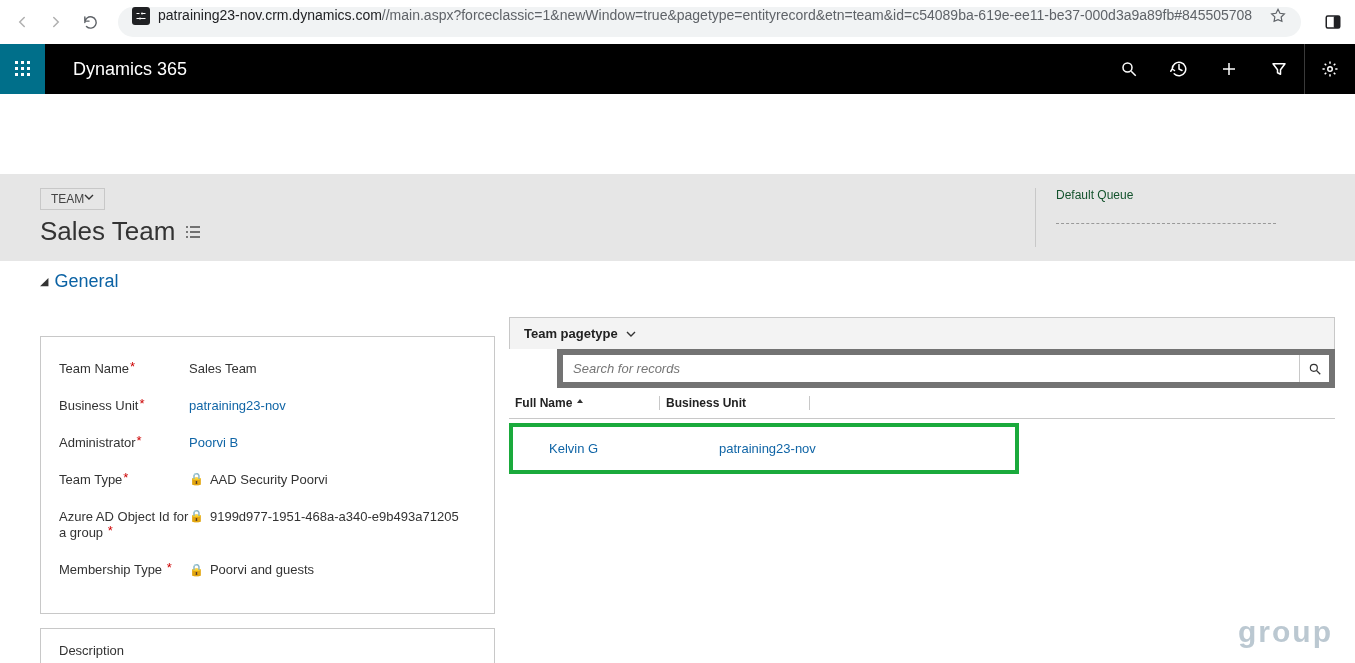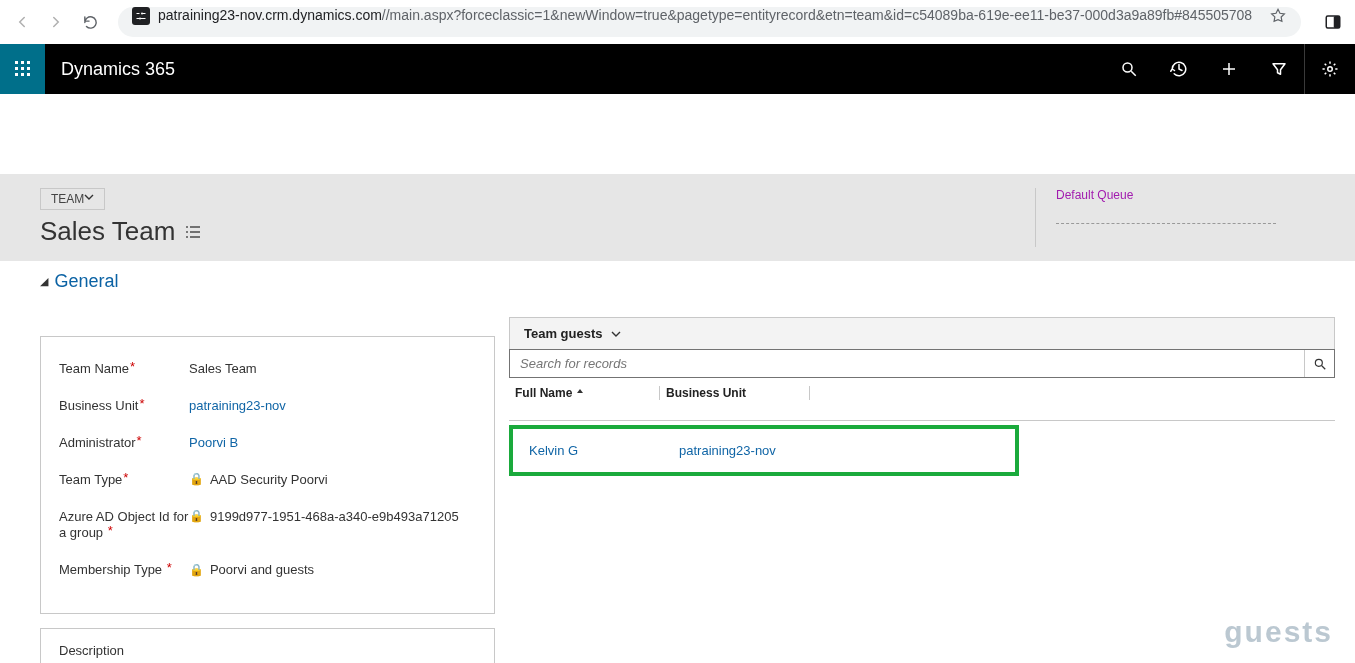--- a/index.html
+++ b/index.html
@@ -11,38 +11,38 @@
   .nav-btn.disabled { color: #b0b0b0; cursor: default; }
   .addr-bar { flex: 1; height: 30px; background: #f1f3f4; border-radius: 15px; display: flex; align-items: flex-start; padding: 0 14px; gap: 8px; color: #202124; font-size: 14px; margin: 0 8px; }
   .site-icon { width: 18px; height: 18px; background: #202124; border-radius: 3px; display:inline-flex;align-items:center;justify-content:center;color:#fff;font-size:9px;font-weight:bold;}
   .url-text { flex: 1; white-space: nowrap; overflow: hidden; }
   .url-text .dim { color: #5f6368; }
   .star-btn, .panel-btn { width: 28px; height: 28px; display: flex; align-items: center; justify-content: center; color: #5f6368; cursor: pointer; margin-left: 4px; }
 
   
   .dyn-bar { height: 50px; background: #000; display: flex; align-items: center; color: #fff; }
   .waffle { width: 45px; height: 50px; background: #006f8a; display: flex; align-items: center; justify-content: center; cursor: pointer; }
-  .brand { font-size: 18px; font-weight: 400; margin-left: 16px; }
+  .brand { font-size: 18px; font-weight: 400; margin-left: 28px; }
   .dyn-spacer { flex: 1; }
   .dyn-icons { display: flex; align-items: center; height: 100%; }
   .dyn-icon { width: 50px; height: 50px; display: flex; align-items: center; justify-content: center; cursor: pointer; color: #fff; }
   .dyn-sep { width: 1px; height: 50px; background: #3a3a3a; }
 
   
   .ribbon-blank { height: 80px; background: #fff; }
 
   
   .grey-band { background: #e6e6e6; padding: 14px 20px 14px 40px; display: flex; position: relative; }
   .left-head { flex: 1; }
   .entity-pill { display: inline-flex; align-items: flex-start; border: 1px solid #c8c8c8; background: #fff0; padding: 3px 10px; font-size: 12px; color: #444; cursor: pointer; }
   .record-title-row { display: flex; align-items: center; gap: 10px; margin-top: 6px; }
   .record-title { font-size: 26px; font-weight: 300; color: #333; }
   .list-ico { color: #555; }
   .right-head { width: 300px; border-left: 1px solid #c8c8c8; padding-left: 20px; }
-  .rh-label { font-size: 12px; color: #a21caf; }
+  .rh-label { font-size: 12px; color: #14532d; }
   .rh-val { margin-top: 8px; border-bottom: 1px dashed #999; height: 14px; width: 220px; }
 
   
   .content { background: #fff; padding: 16px 20px 0 40px; position: relative; display:flex; gap:14px; align-items:flex-start; }
 
   .section-head { display: flex; align-items: center; gap: 6px; color: #0b62a4; font-size: 18px; font-weight: 400; cursor: pointer; position:absolute; left:40px; top:10px;}
   .section-head .tri { font-size: 11px; color: #333; }
 
   .left-col { width: 455px; margin-top: 40px; }
   .form-box { border: 1px solid #c8c8c8; padding: 14px 18px 24px 18px; margin-top: 19px; }
@@ -50,29 +50,29 @@
   .fld-label { width: 130px; color: #333; position: relative; line-height: 1.3; }
   .req { color: #c00; position: relative; top: -2px; margin-left: 1px; }
   .fld-val { flex: 1; color: #333; display: flex; align-items: center; gap: 6px; }
   .fld-val.link { color: #1065a6; cursor: pointer; }
   .lock { color: #555; font-size: 12px; }
   .field-row.tall .fld-label { padding-top: 0; }
   .desc-box { border: 1px solid #c8c8c8; padding: 14px 18px; margin-top: 14px; height: 44px; font-size: 13px; color: #333; }
 
   .right-col { flex: 1; margin-top: 40px; }
   .members-head { background: #f3f3f3; border: 1px solid #c8c8c8; border-bottom: none; padding: 8px 14px; font-size: 13px; font-weight: 600; color: #222; display:flex; align-items:center; gap:8px; cursor:pointer;}
-  .search-row { display: flex; border: 1px solid #737373; }
+  .search-row { display: flex; border: 6px solid #737373; margin-left: 48px; }
   .search-input { flex: 1; border: none; outline: none; padding: 6px 10px; font-size: 13px; font-style: italic; color: #666; background:#fff;}
   .search-btn { width: 30px; border-left: 1px solid #c8c8c8; display: flex; align-items: center; justify-content: center; color: #333; cursor: pointer; background:#fff;}
-  .grid-head { display: flex; border-bottom: 1px solid #c8c8c8; padding: 8px 0 20px 0; font-size: 12px; color: #222; font-weight: 600; }
+  .grid-head { display: flex; border-bottom: 1px solid #c8c8c8; padding: 8px 0 8px 0; font-size: 12px; color: #222; font-weight: 600; }
   .col-name { width: 150px; padding-left: 6px; display:flex; align-items:center; gap:4px;}
   .col-bu   { width: 150px; padding-left: 6px; border-left:1px solid #c8c8c8;}
   .col-rest { flex:1; border-left:1px solid #c8c8c8; }
   .grid-row { display: flex; padding: 14px 0 14px 0; font-size: 13px; border: 4px solid #1aaa3c; margin-top: 4px; width: 510px; }
-  .grid-row .cell { padding-left: 16px; }
+  .grid-row .cell { padding-left: 16px; margin-left: 20px; }
   .cell.link { color: #1065a6; cursor: pointer; }
   .cell-name { width: 150px; }
   .cell-bu   { width: 200px; }
 
   
   .watermark { position: absolute; right: 22px; bottom: 14px; font-size: 30px; letter-spacing: 2px; color: #b0bfca; font-weight: 600; font-family: Arial, sans-serif; opacity:.85;}
 
   svg { display: block; }
 </style>
 </head>
@@ -253,21 +253,21 @@
           <span>Poorvi and guests</span>
         </div>
       </div>
     </div>
 
     <div class="desc-box">Description</div>
   </div>
 
   <div class="right-col">
     <div class="members-head">
-      <span>Team guests</span>
+      <span>Team pagetype</span>
       <svg width="10" height="10" viewBox="0 0 10 10">
           <path d="M1 3l4 4 4-4" stroke="#333" stroke-width="1.4" fill="none"></path>
         </svg>
     </div>
     <div class="search-row">
       <input class="search-input" placeholder="Search for records" style="">
       <div class="search-btn">
         <svg width="14" height="14" viewBox="0 0 24 24">
             <circle cx="10" cy="10" r="6" stroke="#333" stroke-width="2" fill="none"></circle>
             <line x1="15" y1="15" x2="21" y2="21" stroke="#333" stroke-width="2"></line>
@@ -284,13 +284,13 @@
       <div class="col-bu">Business Unit</div>
       <div class="col-rest"></div>
     </div>
     <div class="grid-row">
       <div class="cell cell-name link">Kelvin G</div>
       <div class="cell cell-bu link">patraining23-nov</div>
     </div>
   </div>
 </div>
 
-<div class="watermark">guests</div>
+<div class="watermark">group</div>
 
 </body></html>

